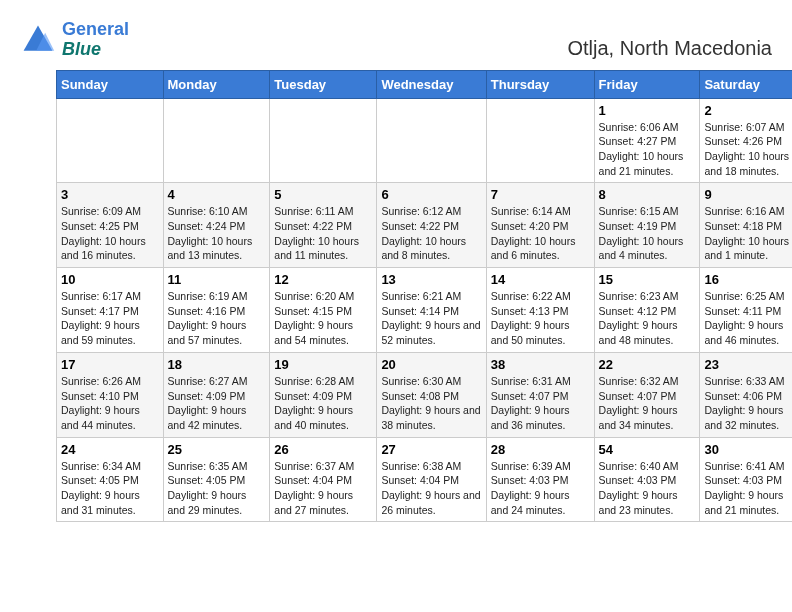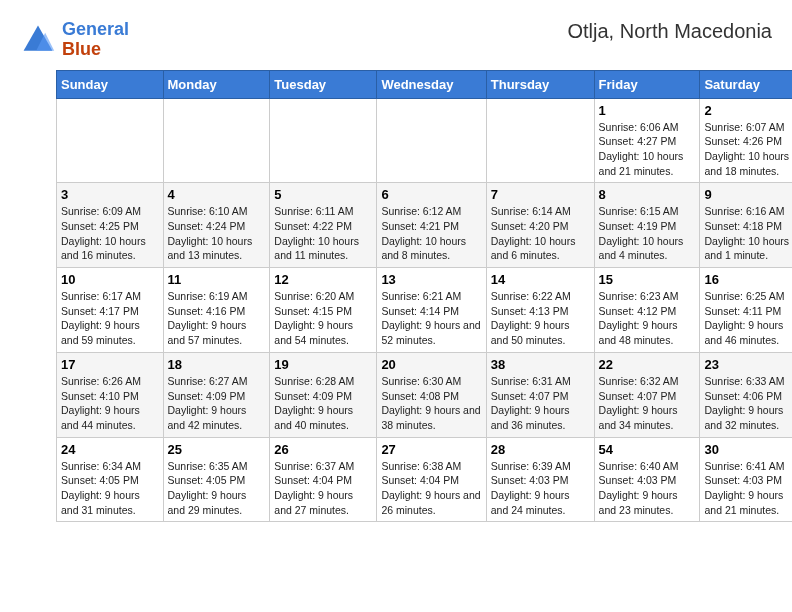--- a/index.html
+++ b/index.html
@@ -6,21 +6,21 @@
     body {
       font-family: Arial, sans-serif;
       background: #fff;
       width: 792px;
       min-height: 612px;
       padding: 20px;
     }
     .header {
       display: flex;
       justify-content: space-between;
-      align-items: flex-start;
+      align-items: flex-end;
       margin-bottom: 10px;
       gap: 20px;
     }
     .logo {
       display: flex;
       align-items: center;
       gap: 6px;
     }
     .logo-text {
       font-size: 18px;
@@ -91,21 +91,21 @@
 <body>
 
 <div class="header">
   <div class="logo">
     <svg class="logo-icon" viewBox="0 0 40 40">
       <polygon points="20,4 36,32 4,32" fill="#3a7bd5"></polygon>
       <polygon points="28,12 38,32 18,32" fill="#5a9af5" opacity="0.6"></polygon>
     </svg>
     <div class="logo-text">
       <div><span>General</span></div>
-      <div style="color:#c2410c;">Blue</div>
+      <div style="color:#0f766e;font-style:italic;">Blue</div>
     </div>
   </div>
   <div class="title-block">
     <div class="location">Otlja, North Macedonia</div>
   </div>
 </div>
 
 <table>
   <thead>
     <tr>
@@ -153,21 +153,21 @@
         </td>
         <td>
           <div class="day-num">5</div>
           <div class="day-info" style="white-space: pre-line;">Sunrise: 6:11 AM
 Sunset: 4:22 PM
 Daylight: 10 hours and 11 minutes.</div>
         </td>
         <td>
           <div class="day-num">6</div>
           <div class="day-info" style="white-space: pre-line;">Sunrise: 6:12 AM
-Sunset: 4:21 PM
+Sunset: 4:22 PM
 Daylight: 10 hours and 8 minutes.</div>
         </td>
         <td>
           <div class="day-num">7</div>
           <div class="day-info" style="white-space: pre-line;">Sunrise: 6:14 AM
 Sunset: 4:20 PM
 Daylight: 10 hours and 6 minutes.</div>
         </td>
         <td>
           <div class="day-num">8</div>

